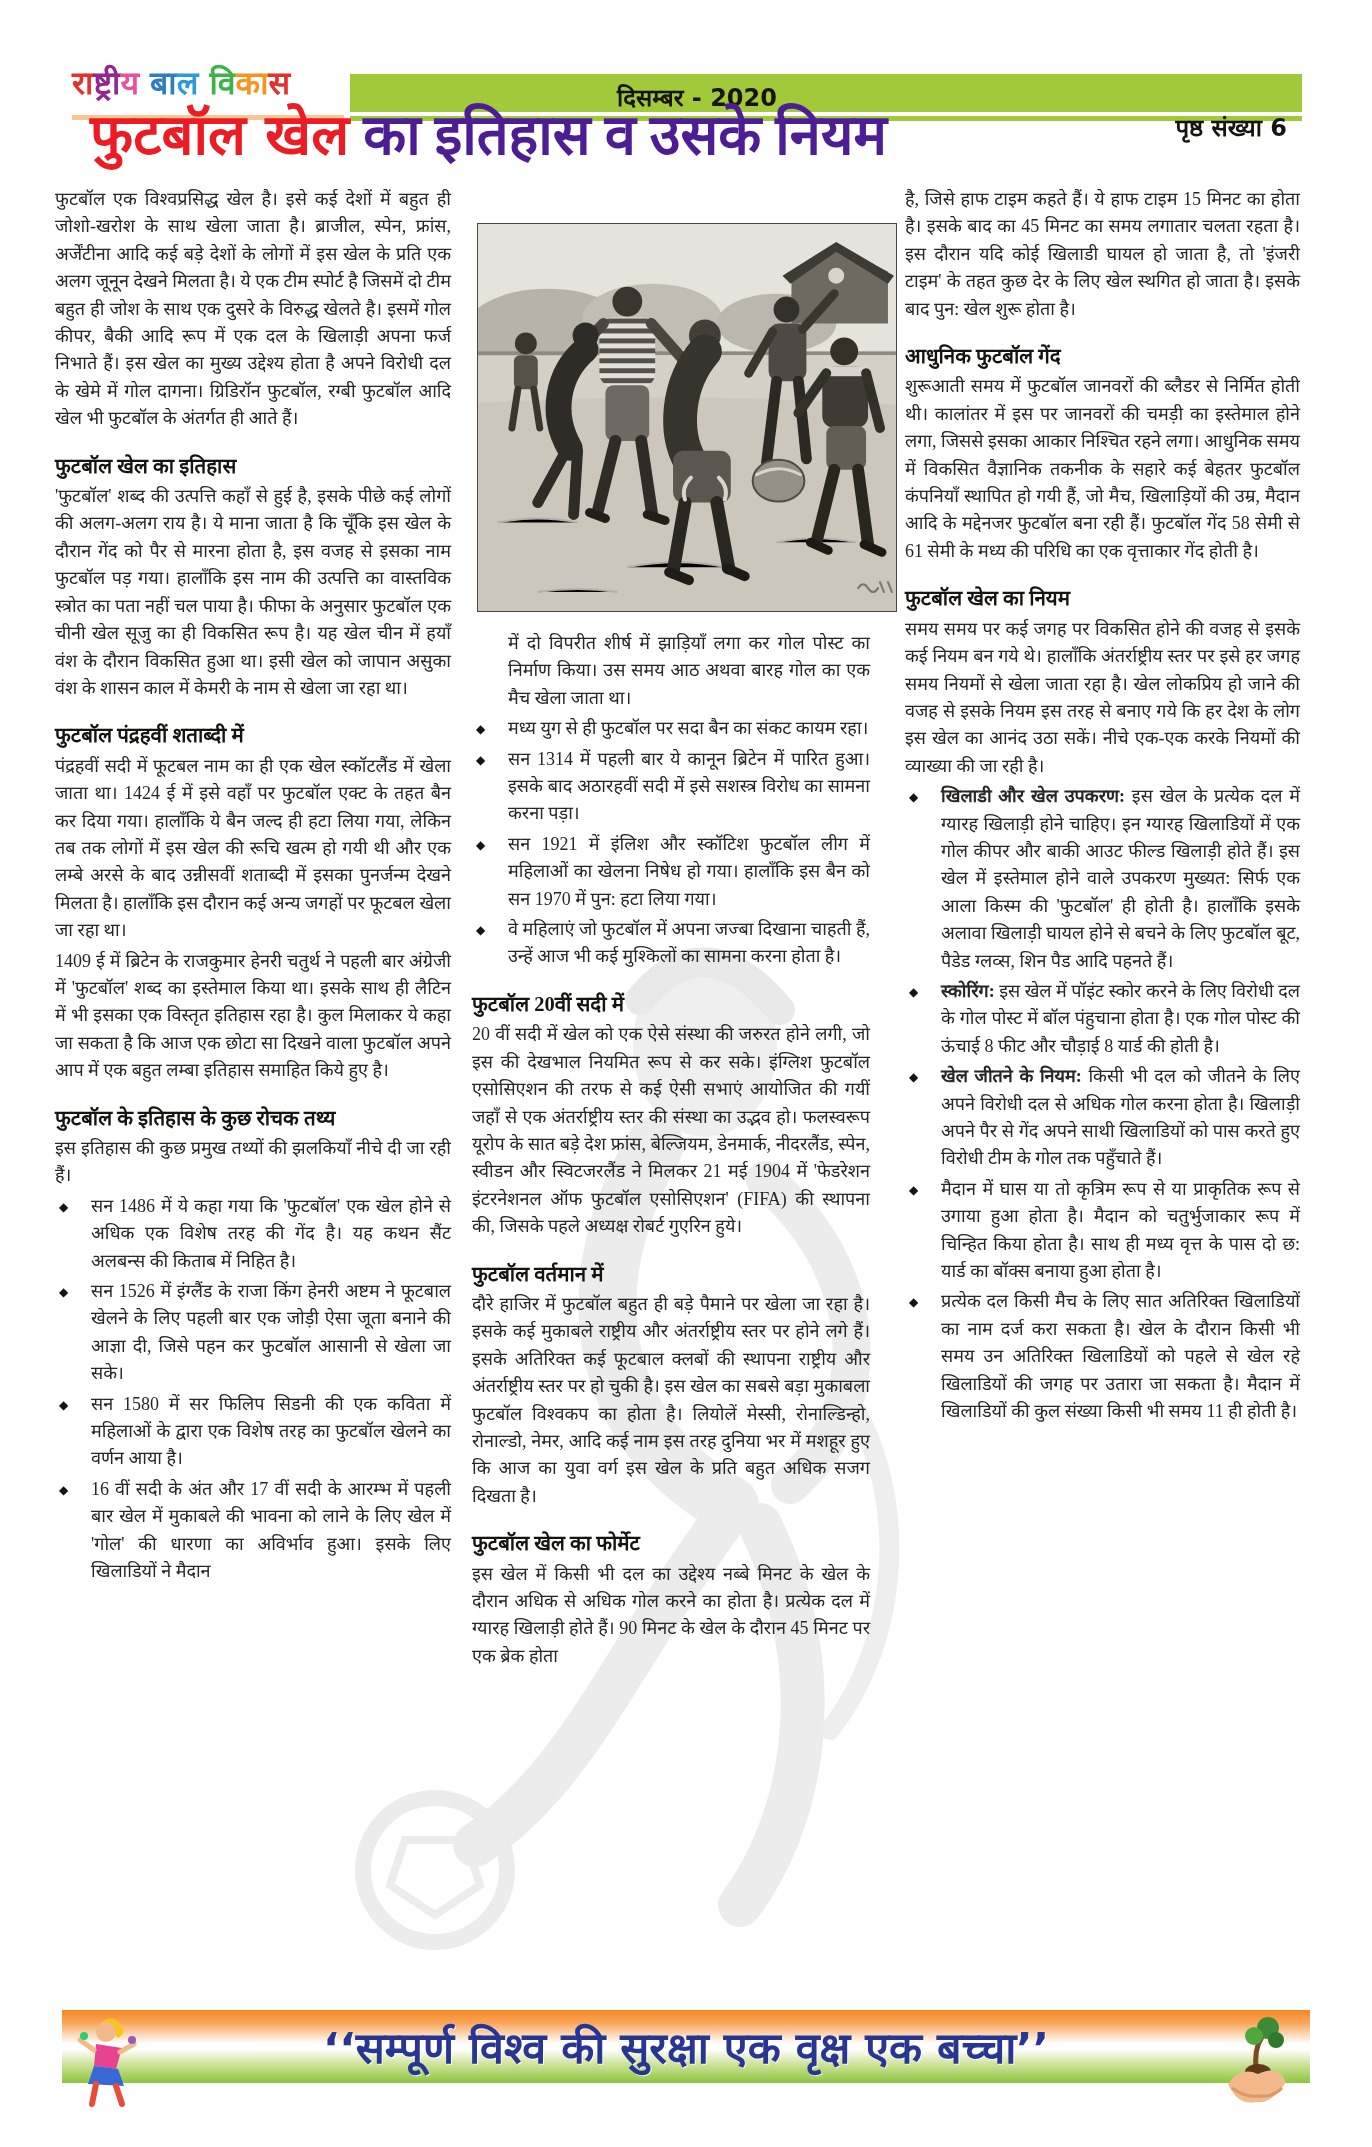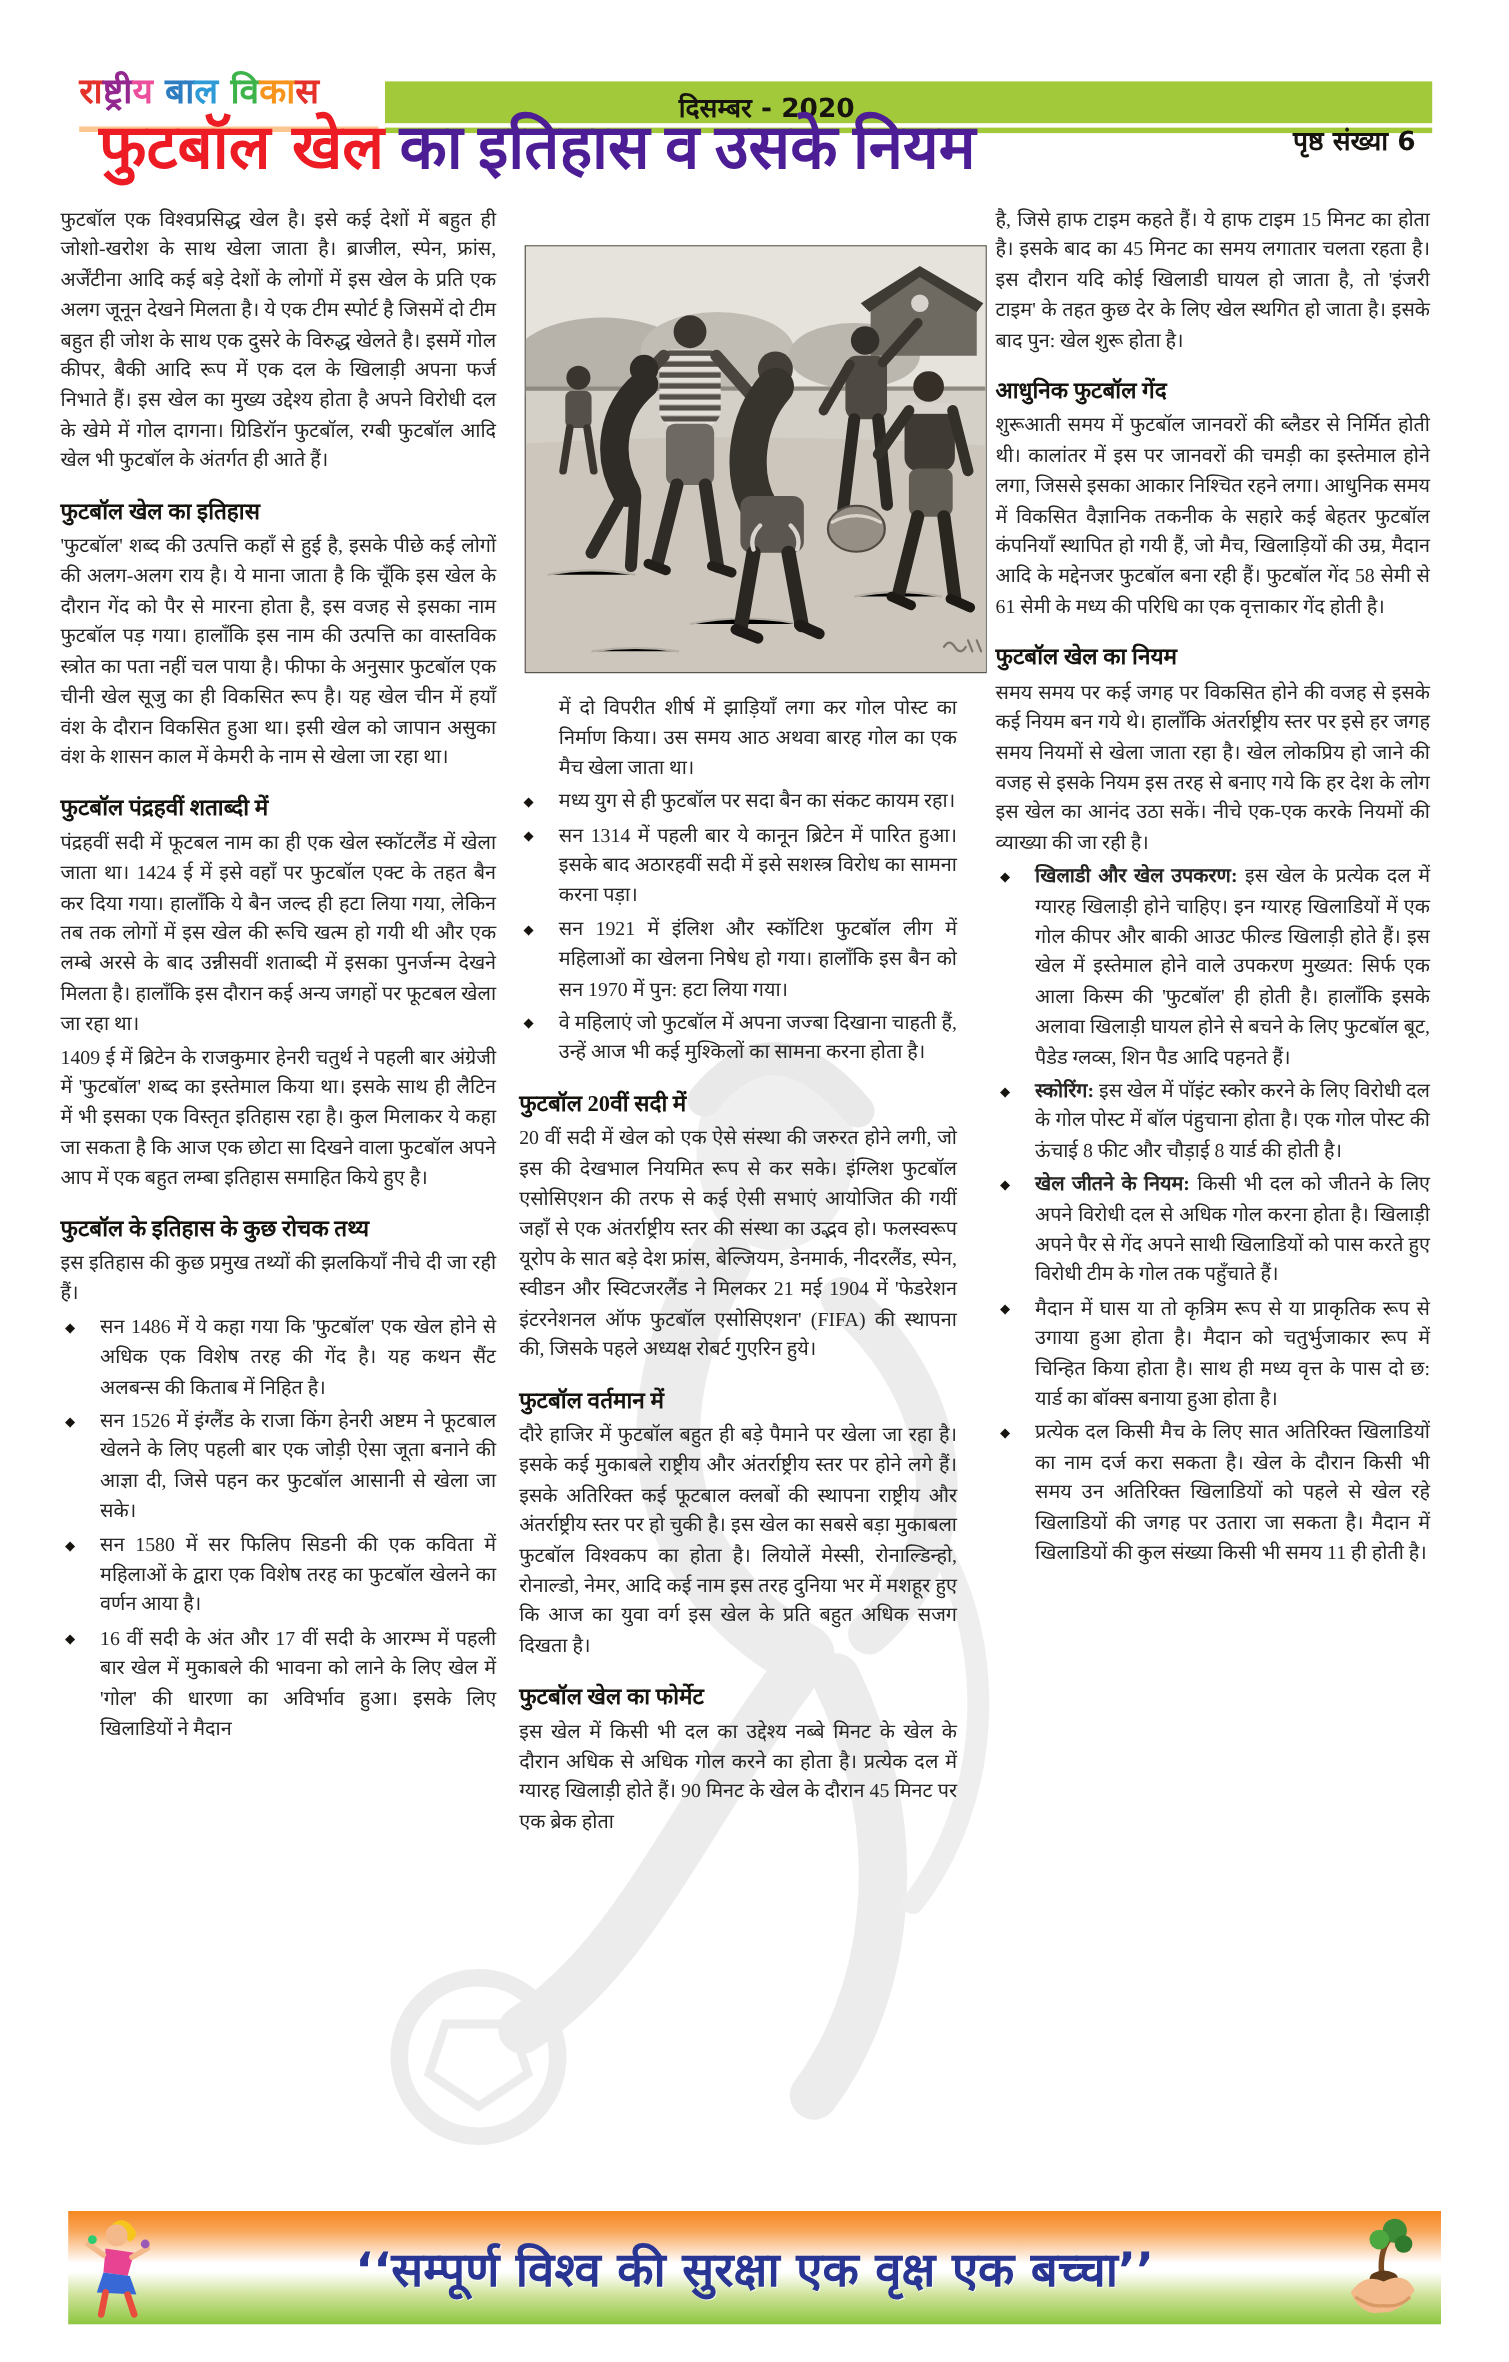--- a/index.html
+++ b/index.html
@@ -30,21 +30,21 @@
   .li::before{content:"\25C6";position:absolute;left:4px;top:1px;font-size:12px;color:#17140f;}
   .cont{padding-left:36px;}
   .lead{font-weight:bold;}
   
   .photo{position:absolute;left:477px;top:223px;width:420px;height:389px;border:1px solid #4a463f;
          box-sizing:border-box;background:#e8e5e0;z-index:3;}
   .photo svg{display:block;width:100%;height:100%;}
   
   .watermark{position:absolute;left:310px;top:880px;width:660px;height:1090px;opacity:.28;z-index:0;pointer-events:none;}
   
-  .footer-banner{position:absolute;left:62px;top:2010px;width:1248px;height:103px;
+  .footer-banner{position:absolute;left:62px;top:2010px;width:1248px;height:73px;
       background:linear-gradient(to bottom,#f6871f 0%,#f9a75c 18%,#ffffff 46%,#ffffff 54%,#cfe39a 74%,#8dc63f 100%);
       display:flex;align-items:center;justify-content:center;z-index:2;}
   .footer-quote{font-size:43px;font-weight:bold;color:#283593;
       font-family:"DejaVu Sans","Liberation Sans",sans-serif;white-space:nowrap;
       text-shadow:1px 1px 0 rgba(255,255,255,.75);}
   .footer-art{position:absolute;top:4px;height:95px;}
   .footer-art.left{left:10px;width:70px;}
   .footer-art.right{right:14px;width:78px;}
 </style>
 </head>

